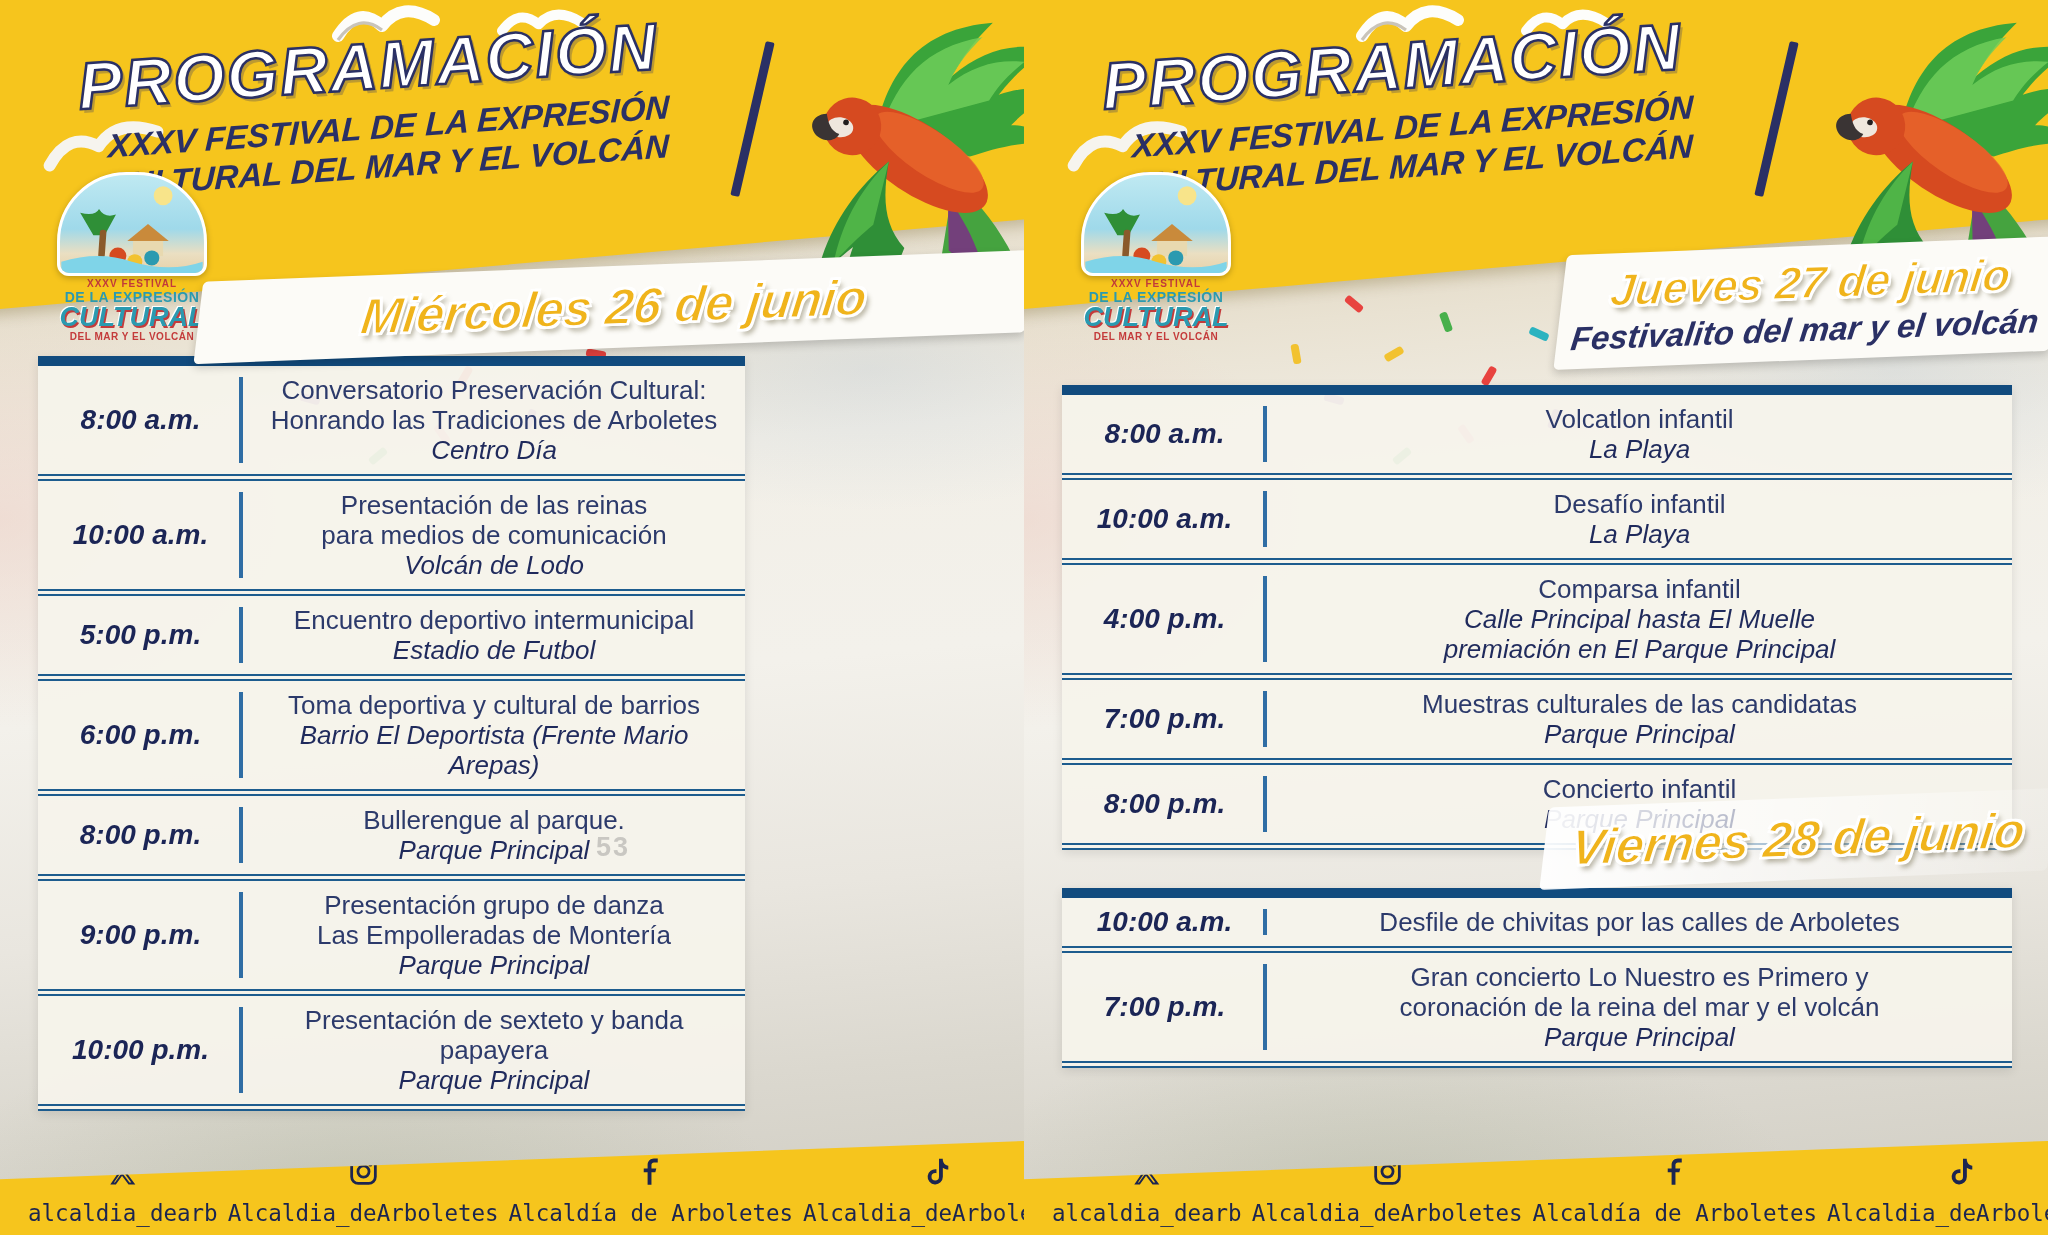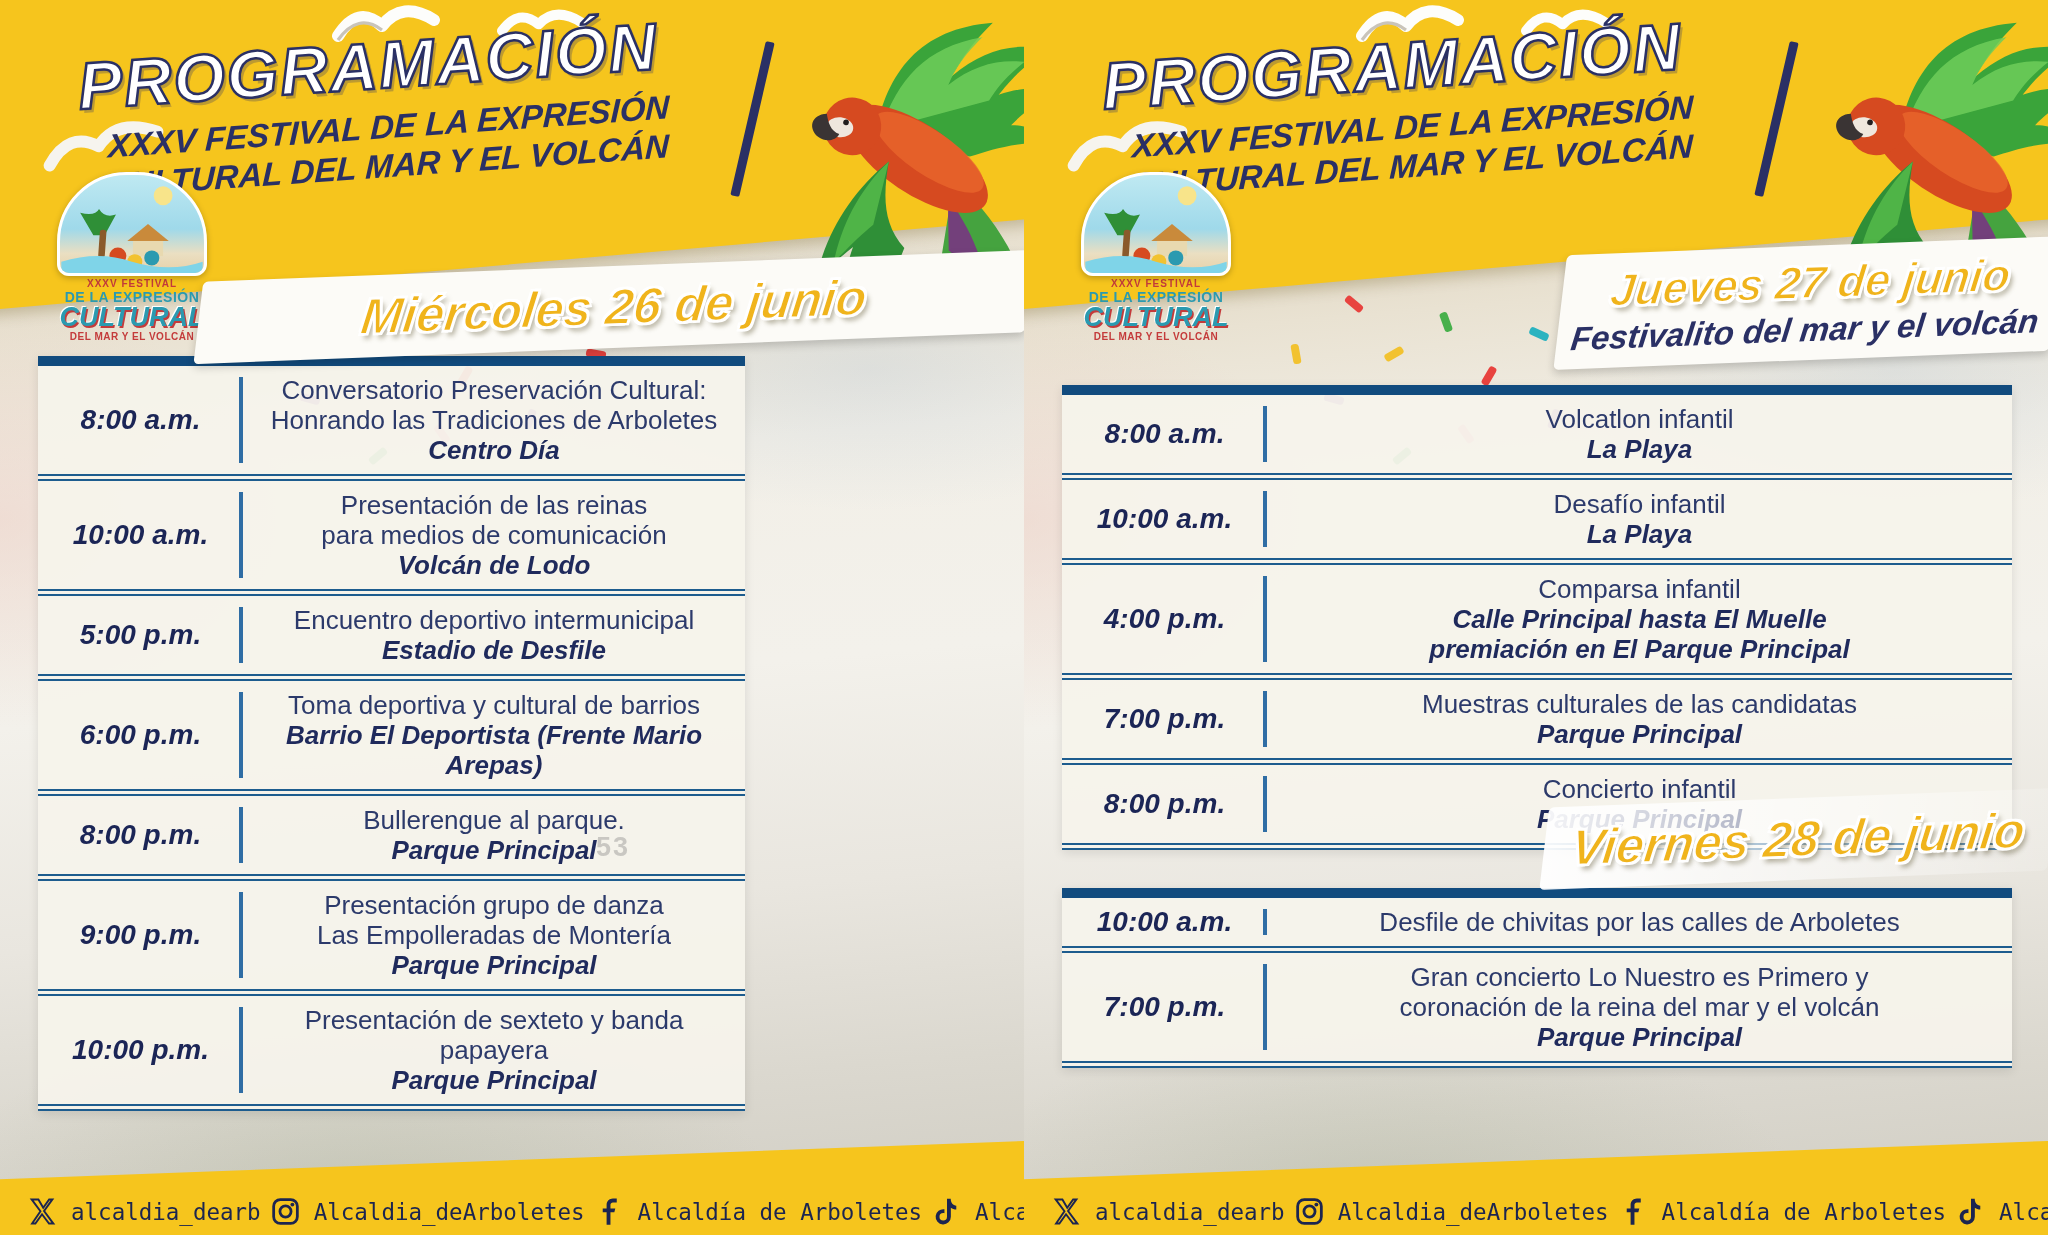--- a/index.html
+++ b/index.html
@@ -93,32 +93,32 @@
   .t-vie { top:888px; width:950px; }
   .trow { position:relative; display:flex; align-items:stretch; }
   .trow + .trow { border-top:7px double #1d5c8e; }
   .tcell.time { flex:0 0 205px; display:flex; align-items:center; justify-content:center;
     font-size:28px; font-weight:800; font-style:italic; color:#1b2556; position:relative; }
   .tcell.time::after { content:""; position:absolute; right:0; top:11px; bottom:11px;
     width:4px; background:#2f6da4; }
   .tcell.desc { flex:1; display:flex; flex-direction:column; align-items:center;
     justify-content:flex-end; text-align:center; padding:9px 14px; }
   .dline { font-size:26px; line-height:30px; color:#2c3a6b; }
-  .lline { font-size:26px; line-height:30px; color:#1f2a5c; font-weight:700; font-style:italic; }
+  .lline { font-size:26px; line-height:30px; color:#1f2a5c; font-weight:400; font-style:italic; }
 
   .watermark { position:absolute; left:596px; top:832px; z-index:8; font-size:27px;
     font-weight:700; color:rgba(130,130,130,.38); letter-spacing:2px; }
 
   
   .footer { position:absolute; left:0; right:0; bottom:0; height:96px; z-index:9;
     background:#f6c51d; clip-path:polygon(0 42%, 100% 2%, 100% 100%, 0 100%); }
   .social-row { position:absolute; left:28px; right:10px; bottom:9px; display:flex;
     align-items:center; gap:10px; font-family:"DejaVu Sans Mono", monospace;
     font-size:22.5px; color:#1c2550; white-space:nowrap; }
-  .social-item { display:flex; align-items:center; gap:14px; }
+  .social-item { display:flex; align-items:center; gap:14px;flex-direction:column; }
   .social-item svg { width:29px; height:29px; flex:0 0 auto; }
 </style>
 </head>
 <body>
 
 <div class="panel">
   <div class="band"></div>
 
   <div class="gulls">
     <svg class="gull" style="left:330px;top:-4px;width:120px;height:60px;" viewBox="0 0 60 30">
@@ -210,21 +210,21 @@
       <div class="tcell desc">
         <div class="dline">Presentación de las reinas</div>
         <div class="dline">para medios de comunicación</div>
         <div class="lline">Volcán de Lodo</div>
       </div>
     </div>
     <div class="trow">
       <div class="tcell time">5:00 p.m.</div>
       <div class="tcell desc">
         <div class="dline">Encuentro deportivo intermunicipal</div>
-        <div class="lline">Estadio de Desfile</div>
+        <div class="lline">Estadio de Futbol</div>
       </div>
     </div>
     <div class="trow">
       <div class="tcell time">6:00 p.m.</div>
       <div class="tcell desc">
         <div class="dline">Toma deportiva y cultural de barrios</div>
         <div class="lline">Barrio El Deportista (Frente Mario Arepas)</div>
       </div>
     </div>
     <div class="trow">

